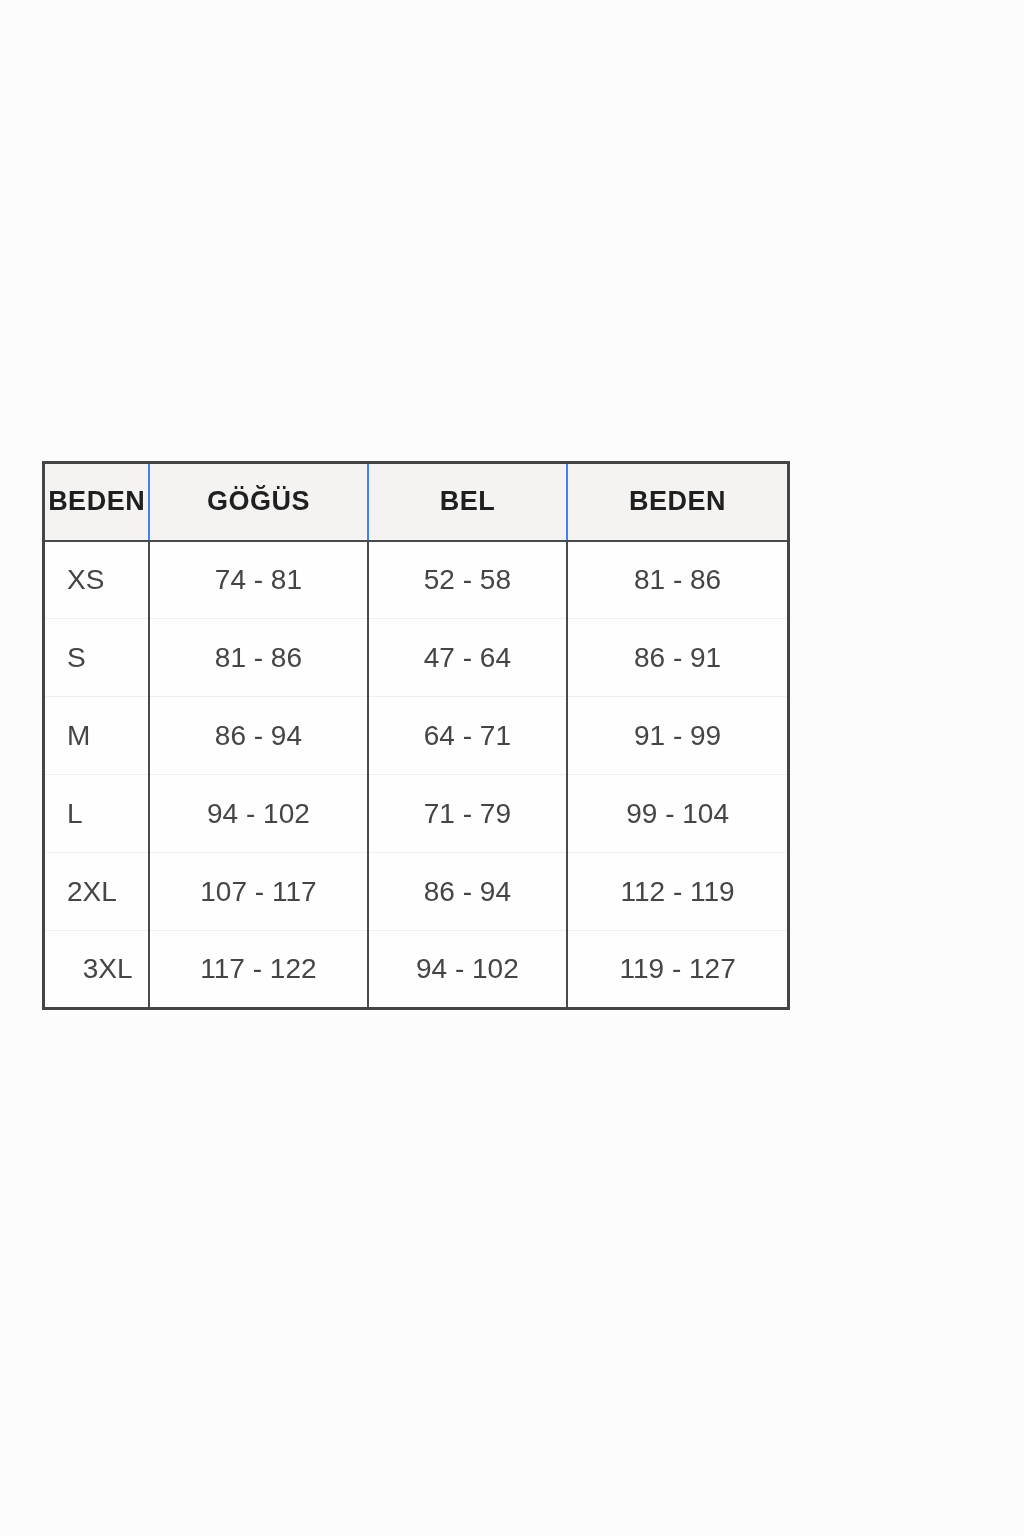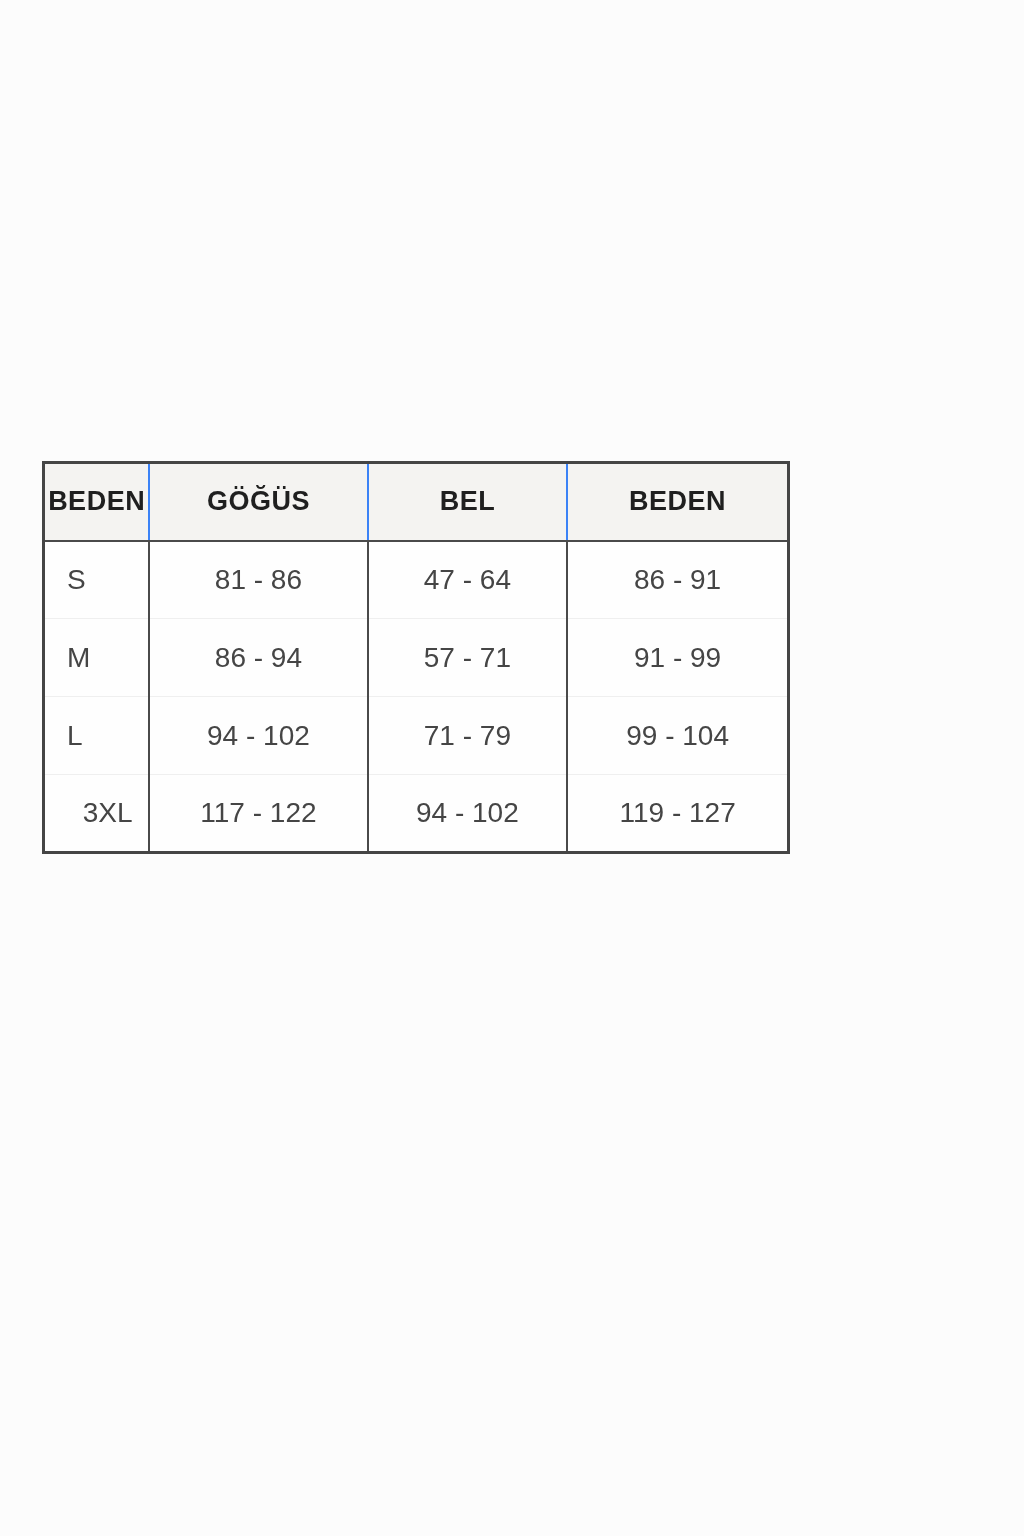--- a/index.html
+++ b/index.html
@@ -73,36 +73,48 @@
     <thead>
       <tr>
         <th>BEDEN</th>
         <th>GÖĞÜS</th>
         <th>BEL</th>
         <th>BEDEN</th>
       </tr>
     </thead>
     <tbody>
       <tr>
+        <td>XS</td>
+        <td>74 - 81</td>
+        <td>52 - 58</td>
+        <td>81 - 86</td>
+      </tr>
+      <tr>
         <td>S</td>
         <td>81 - 86</td>
         <td>47 - 64</td>
         <td>86 - 91</td>
       </tr>
       <tr>
         <td>M</td>
         <td>86 - 94</td>
-        <td>57 - 71</td>
+        <td>64 - 71</td>
         <td>91 - 99</td>
       </tr>
       <tr>
         <td>L</td>
         <td>94 - 102</td>
         <td>71 - 79</td>
         <td>99 - 104</td>
+      </tr>
+      <tr>
+        <td>2XL</td>
+        <td>107 - 117</td>
+        <td>86 - 94</td>
+        <td>112 - 119</td>
       </tr>
       <tr>
         <td>3XL</td>
         <td>117 - 122</td>
         <td>94 - 102</td>
         <td>119 - 127</td>
       </tr>
     </tbody>
   </table>
 </div>

